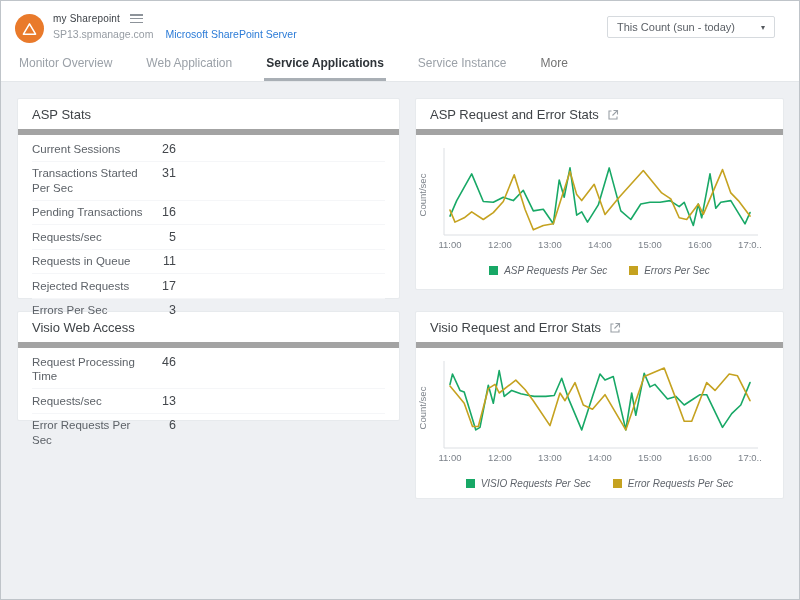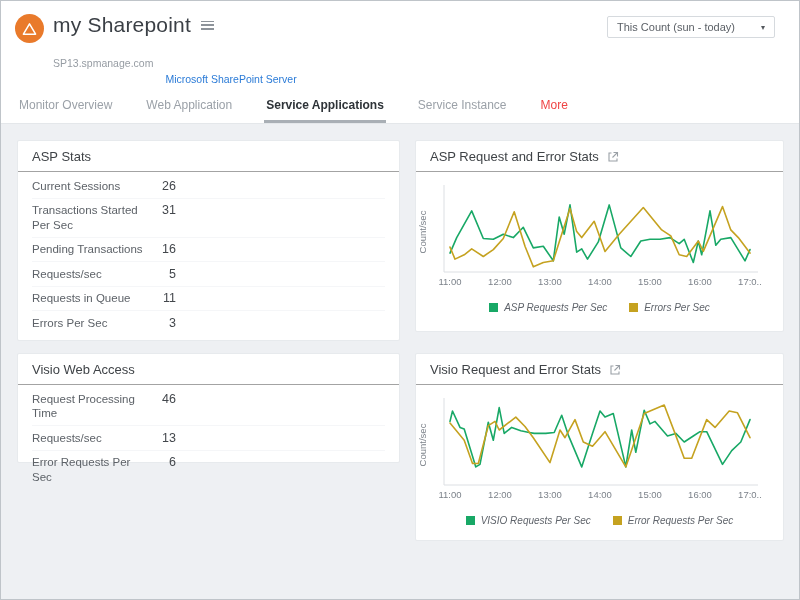--- a/index.html
+++ b/index.html
@@ -6,42 +6,42 @@
   html,body { width:800px; height:600px; }
   body { font-family:"Liberation Sans", sans-serif; background:#fff; }
   .window { width:800px; height:600px; border:1px solid #bfc4c9; background:#eef0f3; overflow:hidden; display:flex; flex-direction:column; }
 
   
   .header { background:#fff; padding:12px 24px 4px 14px; display:flex; align-items:flex-start; justify-content:space-between; }
   .header-left { display:flex; align-items:flex-start; }
   .logo { width:29px; height:29px; border-radius:50%; background:#e97a2b; display:flex; align-items:center; justify-content:center; flex:0 0 auto; margin-top:1px; }
   .id-block { margin-left:9px; }
   .title-row { display:flex; align-items:center; }
-  .monitor-title { font-size:21px; color:#3a3f45; letter-spacing:.2px; }
+  .monitor-title { font-size:10px; color:#3a3f45; letter-spacing:.2px; }
   .hamburger { margin-left:10px; cursor:pointer; display:inline-flex; flex-direction:column; justify-content:space-between; height:9px; width:13px; }
   .hamburger i { display:block; height:1.5px; background:#8d939a; }
   .sub-row { margin-top:4px; font-size:10.5px; display:flex; align-items:center; }
   .host { color:#969ca3; }
-  .server-link { margin-left:12px; color:#2b7bd7; cursor:pointer; text-decoration:none;margin-top:32px; }
+  .server-link { margin-left:12px; color:#2b7bd7; cursor:pointer; text-decoration:none; }
   .range-select { border:1px solid #d6dade; border-radius:2px; background:#fff; color:#5c6167; font-size:11px; padding:4px 9px; display:flex; align-items:center; cursor:pointer; margin-top:3px; }
   .caret { margin-left:26px; font-size:8px; color:#55595e; }
 
   
   .tabbar { background:#fff; border-bottom:1px solid #e4e7ea; padding:0 16px; display:flex; }
   .tab { font-size:12px; color:#9ba1a8; padding:9px 2px 8px; margin-right:30px; cursor:pointer; border-bottom:3px solid transparent; }
   .tab.active { color:#2e3338; font-weight:bold; border-bottom-color:#a9afb5; }
-  .tab.more { color:#ef4444; }
+  .tab.more { color:#737373; }
 
   
   .content { flex:1; padding:16px 15px 0 16px; display:flex; }
   .col-left { width:384px; margin-right:15px; }
   .col-right { width:370px; }
   .card { background:#fff; border:1px solid #e7eaed; border-radius:2px; }
   .card + .card { display:block; }
-  .card-title-row { padding:8px 14px 7px; border-bottom:1px solid #a3a3a3; display:flex; align-items:center; }
+  .card-title-row { padding:8px 14px 7px; border-bottom:6px solid #a3a3a3; display:flex; align-items:center; }
   .card-title { font-size:13px; color:#3f4347; }
   .ext-icon { margin-left:8px; cursor:pointer; display:inline-flex; }
 
   
   #asp-stats-card { height:201px; }
   #visio-stats-card { height:110px; margin-top:12px; }
   .stats-body { padding:2px 14px 0; }
   .stat-row { display:flex; padding:4.5px 0; border-bottom:1px solid #f5f6f8; }
   .stat-row:last-child { border-bottom:none; }
   .stat-label { width:118px; font-size:11.5px; line-height:14.5px; color:#5d6268; }
@@ -117,20 +117,24 @@
               <div class="stat-label">Pending Transactions</div>
               <div class="stat-value">16</div>
             </div>
             <div class="stat-row">
               <div class="stat-label">Requests/sec</div>
               <div class="stat-value">5</div>
             </div>
             <div class="stat-row">
               <div class="stat-label">Requests in Queue</div>
               <div class="stat-value">11</div>
+            </div>
+            <div class="stat-row">
+              <div class="stat-label">Rejected Requests</div>
+              <div class="stat-value">17</div>
             </div>
             <div class="stat-row">
               <div class="stat-label">Errors Per Sec</div>
               <div class="stat-value">3</div>
             </div>
           </div>
       </div>
       <div class="card" id="visio-stats-card">
         <div class="card-title-row">
           <span class="card-title">Visio Web Access</span>

